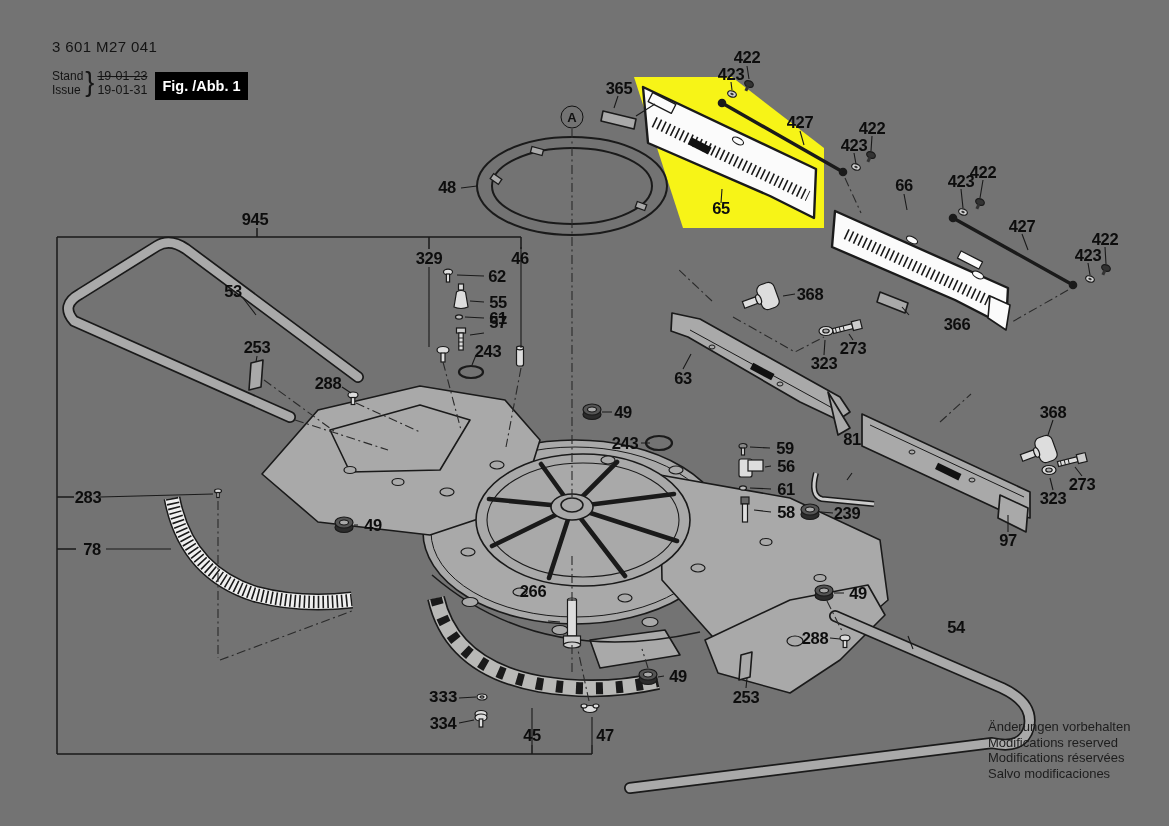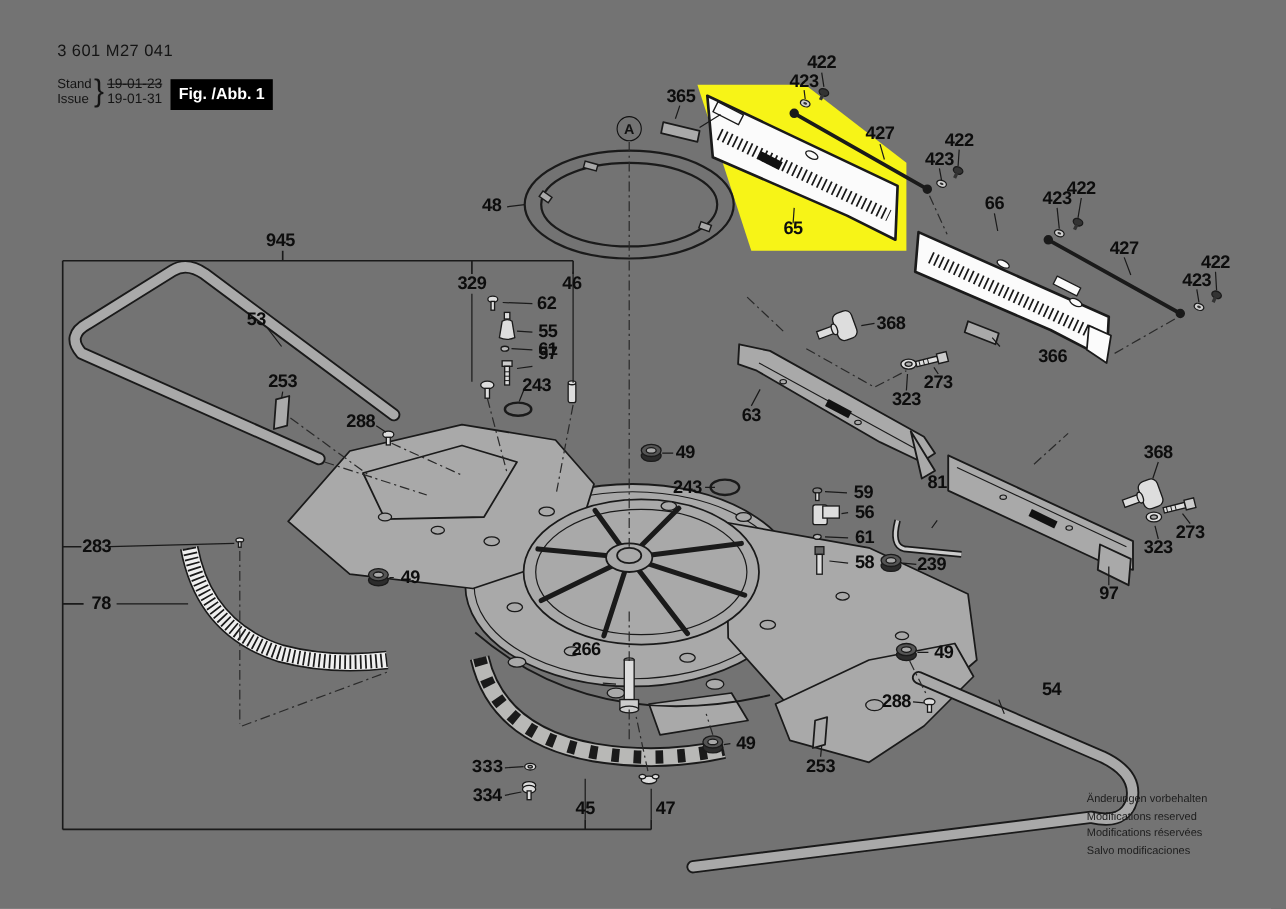--- a/index.html
+++ b/index.html
@@ -13,21 +13,21 @@
   .hdr-col div{font-size:12px;line-height:14px;}
   .brace{font-size:27px;font-weight:400;margin:0 3px 0 2px;transform:scaleY(1.05);}
   .dates div{font-size:12.5px;line-height:14px;}
   .strike{text-decoration:line-through;}
   .figbox{position:absolute;left:155px;top:72px;width:93px;height:28px;background:#000;color:#fff;
           font-weight:bold;font-size:14.5px;display:flex;align-items:center;justify-content:center;}
   .amarker{position:absolute;left:572px;top:117px;width:21px;height:21px;border:1.7px solid #111;
            border-radius:50%;transform:translate(-50%,-50%);display:flex;align-items:center;
            justify-content:center;font-weight:bold;font-size:13px;color:#111;}
   .footer{position:absolute;left:988px;top:719px;color:#1d1d1d;}
-  .footer div{font-size:10px;line-height:15.5px;}
+  .footer div{font-size:13px;line-height:15.5px;}
 </style>
 </head>
 <body>
 
 <div class="stage">
 
   <svg width="1169" height="826" viewBox="0 0 1169 826">
 
     <polygon points="634,77 732,77 824,148 824,228 683,228" fill="#f7f417"></polygon>
 

